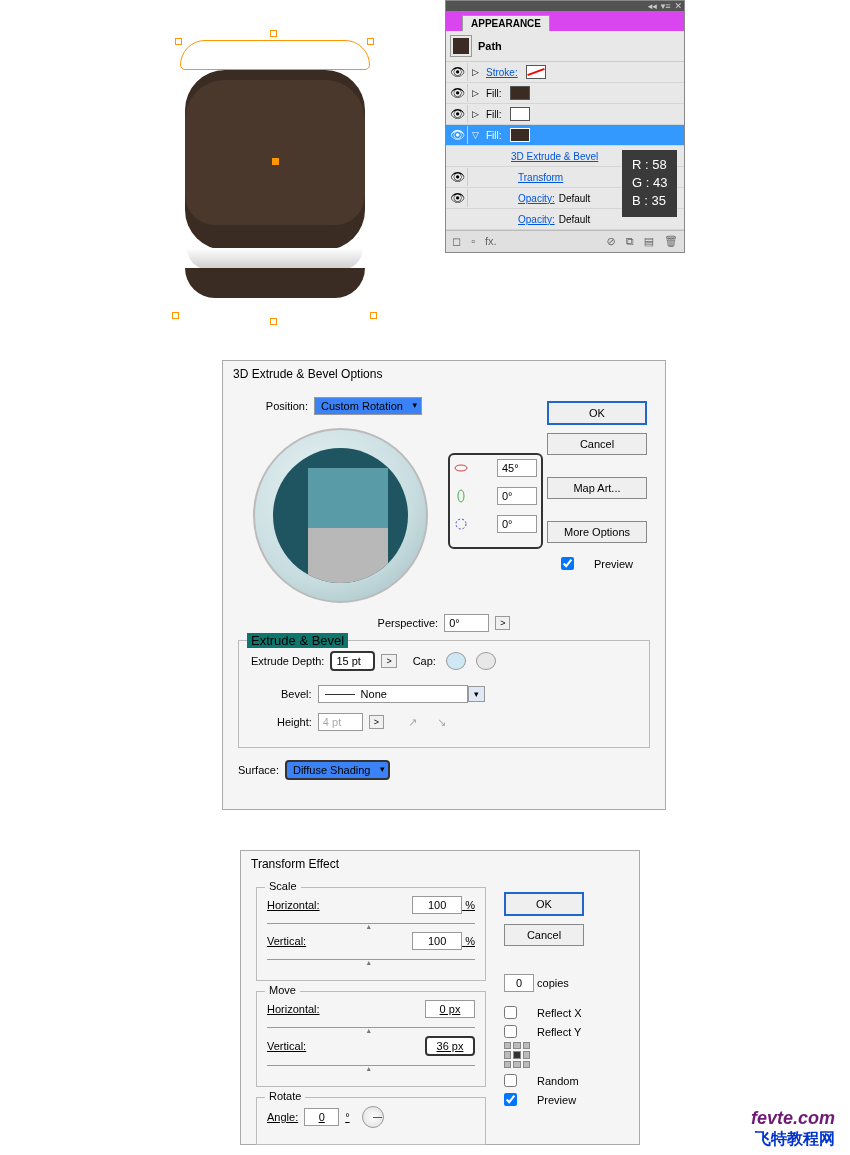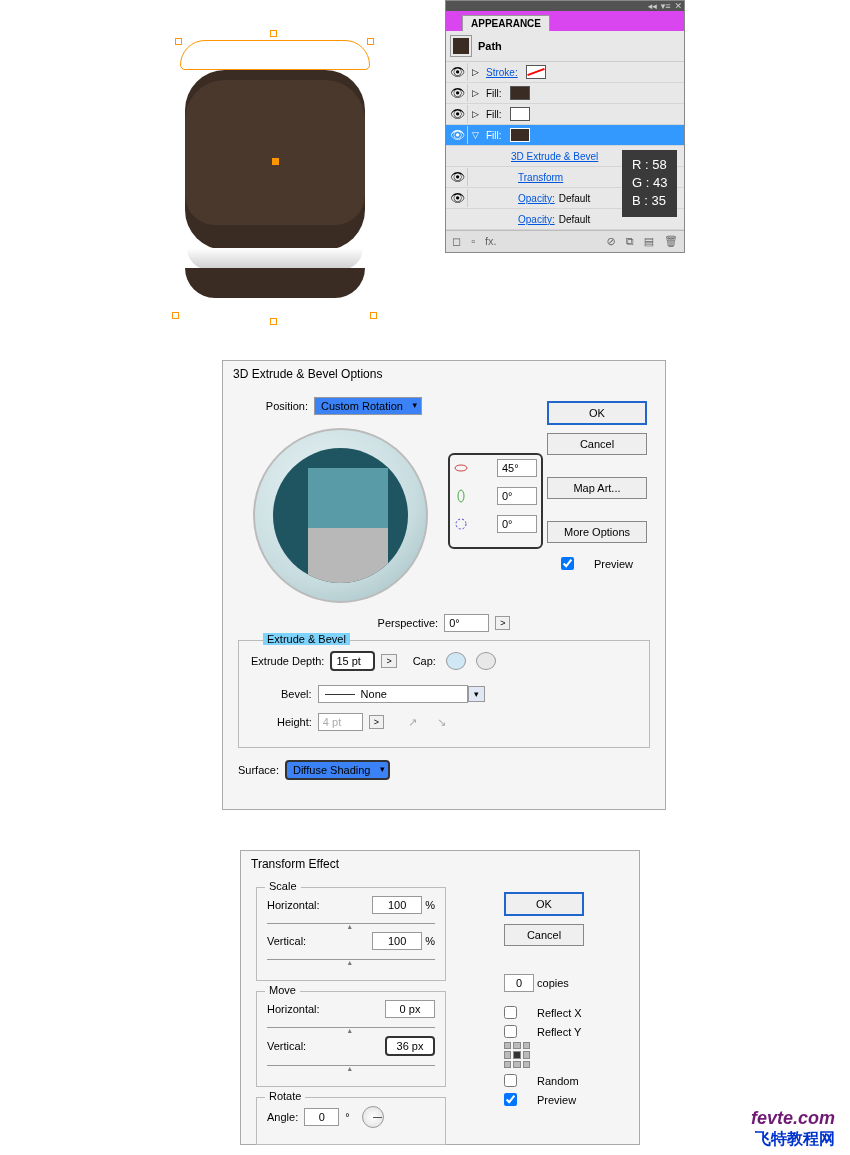--- a/index.html
+++ b/index.html
@@ -61,33 +61,33 @@
 .rot-icon { width:14px; height:14px; }
 .rot-field { border:1px solid #999; background:#fff; padding:2px 4px; width:40px; font-size:11px;margin-left:23px; }
 .rot-box { border:2px solid #333; border-radius:6px; padding:4px; }
 
 .btn { border:1px solid #888; background:#efefef; padding:4px 0; width:100px; text-align:center; font-size:11px; cursor:pointer; }
 .btn.primary { border:2px solid #2066cc; }
 .btn-col { position:absolute; right:18px; top:40px; display:flex; flex-direction:column; gap:8px; align-items:center; }
 .checkbox-row { display:flex; align-items:center; gap:20px; margin-top:6px; font-size:11px; }
 
 .fieldset { border:1px solid #bbb; padding:10px 12px 8px; margin-top:8px; position:relative; }
-.fieldset .legend { position:absolute; top:-8px; left:24px; background:#7dd3fc; padding:0 4px; font-size:11px; }
+.fieldset .legend { position:absolute; top:-8px; left:8px; background:#0f766e; padding:0 4px; font-size:13px; }
 .num-input { border:1px solid #999; background:#fff; padding:2px 4px; width:45px; font-size:11px; }
 .num-input.hl { border:2px solid #333; border-radius:4px; }
 .stepper { border:1px solid #999; background:#f0f0f0; padding:1px 4px; font-size:9px; }
 .cap-btn { width:20px; height:18px; border:1px solid #999; border-radius:50%; background:#d0e8f5; margin-left:4px; }
 .cap-btn.off { background:#e8e8e8; }
 .bevel-drop { border:1px solid #999; background:#fff; width:150px; padding:2px 6px; display:flex; align-items:center; gap:6px; position:relative; }
 .bevel-drop::after { content:'▾'; position:absolute; right:-18px; top:0; border:1px solid #999; background:#e0e8f5; padding:2px 5px; font-size:9px; }
 .bevel-line { width:30px; height:1px; background:#333; }
 
 
 .dialog.transform { left:240px; top:850px; width:400px; height:295px; }
-.tf-left { width:190px; float:left; }
+.tf-left { width:230px; float:left;text-decoration:underline; }
 .tf-right { width:120px; float:right; padding-top:5px; }
 .tf-fieldset { border:1px solid #bbb; padding:8px 10px 12px; margin-bottom:10px; position:relative; }
 .tf-fieldset .legend { position:absolute; top:-8px; left:8px; background:#f5f5f5; padding:0 4px; font-size:11px; }
 .tf-row { display:flex; align-items:center; justify-content:space-between; margin-bottom:4px; }
 .tf-slider { height:6px; position:relative; border-bottom:1px solid #999; margin:2px 0 8px; }
 .tf-slider::after { content:'▴'; position:absolute; left:48%; bottom:-8px; font-size:8px; color:#777; }
 .tf-input { border:1px solid #999; background:#fff; padding:2px 4px; width:50px; font-size:11px; text-align:center; }
 .tf-input.hl { border:2px solid #333; border-radius:4px; }
 .angle-dial { width:22px; height:22px; border:1px solid #999; border-radius:50%; background:radial-gradient(#fff,#ddd); position:relative; display:inline-block; vertical-align:middle; margin-left:6px; }
 .angle-dial::after { content:''; position:absolute; left:50%; top:50%; width:9px; height:1px; background:#555; }

